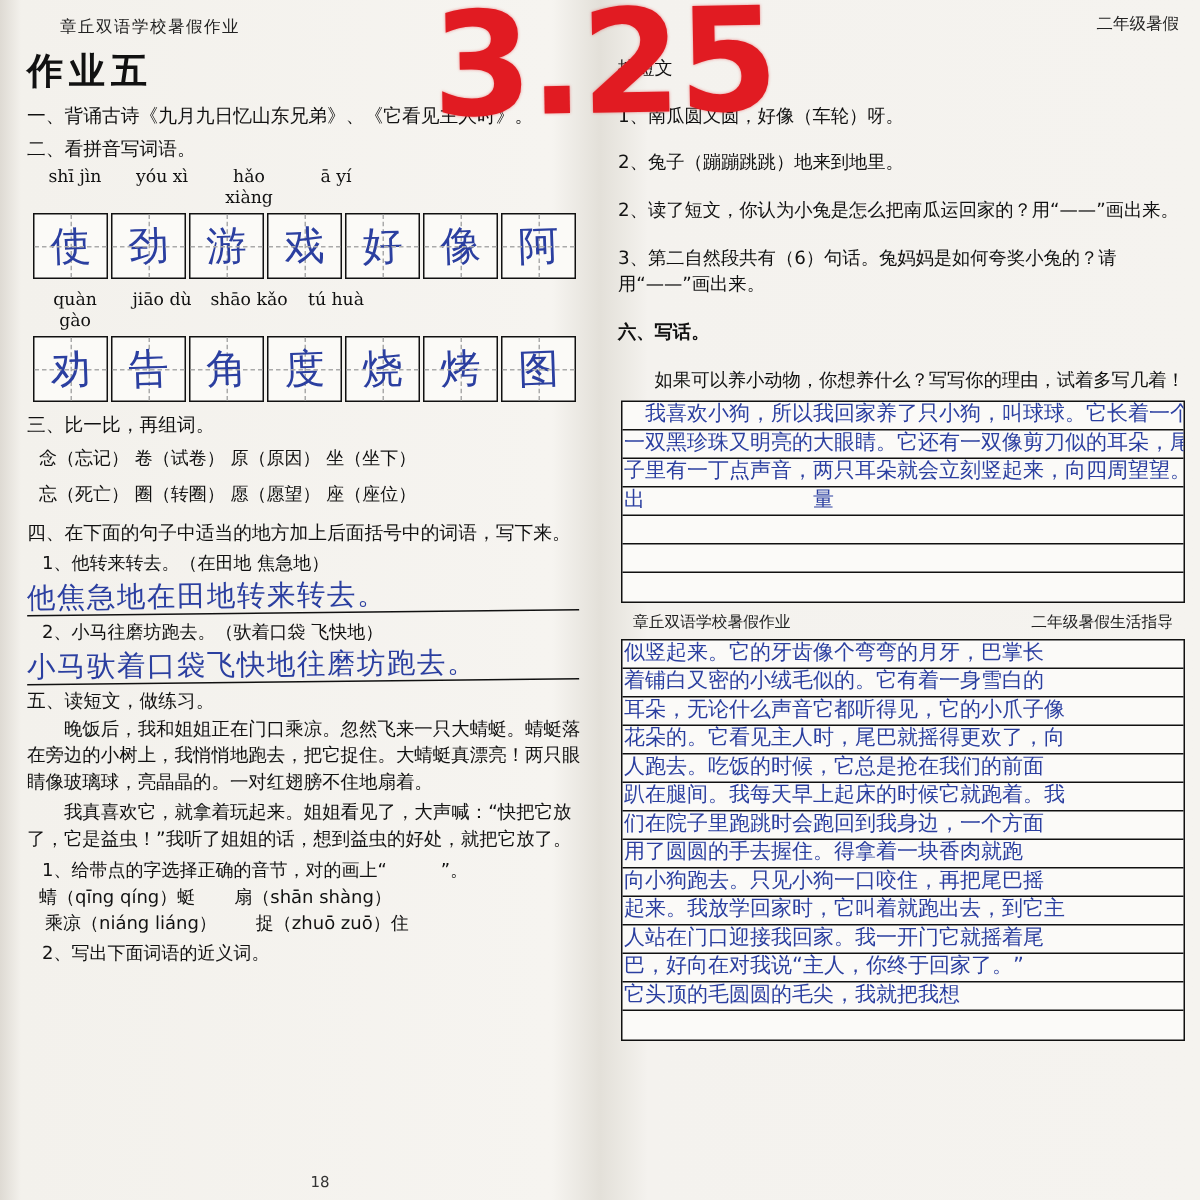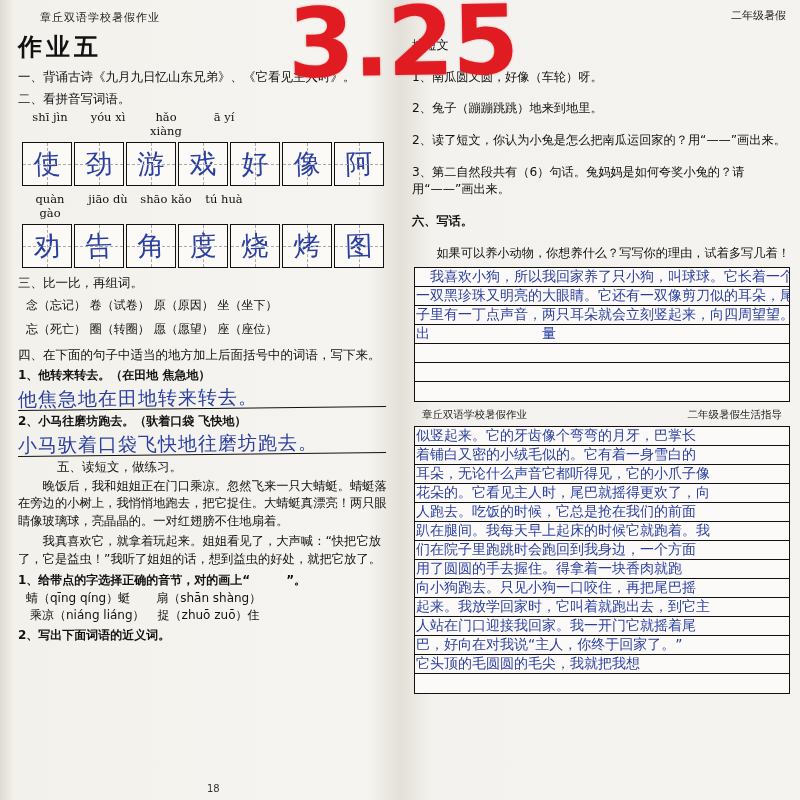--- a/index.html
+++ b/index.html
@@ -28,21 +28,21 @@
   }
   .lp-head{
     font-size:11px;color:#222;margin:4px 0 0 22px;letter-spacing:1px;
   }
   .lp-title{
     font-size:24px;font-weight:bold;color:#111;
     margin:6px 0 6px 0;letter-spacing:4px;
     font-family:"DejaVu Serif","Liberation Serif",serif;
   }
   .q{font-size:12.5px;color:#111;margin:5px 0 2px 0;line-height:1.35;}
-  .sub{font-size:12px;color:#111;margin:3px 0 1px 0;font-weight:bold;}
+  .sub{font-size:12px;color:#111;margin:3px 0 1px 10px;}
   
   .pyrow{display:flex;gap:6px;margin:2px 0 0 6px;}
   .pycell{width:52px;text-align:center;}
   .py{font-size:11.5px;color:#111;font-family:"DejaVu Serif","Liberation Serif",serif;}
   .tianzi{
     width:50px;height:44px;border:1.4px solid #111;box-sizing:border-box;
     position:relative;margin-top:2px;background:#fbfaf7;
   }
   .tianzi:before,.tianzi:after{
     content:"";position:absolute;border-color:#999;
@@ -189,30 +189,30 @@
     <div class="q" style="margin-top:7px;">三、比一比，再组词。</div>
     <div class="cmp">念（忘记）   卷（试卷）   原（原因）   坐（坐下）</div>
     <div class="cmp">忘（死亡）   圈（转圈）   愿（愿望）   座（座位）</div>
 
     <div class="q" style="margin-top:6px;">四、在下面的句子中适当的地方加上后面括号中的词语，写下来。</div>
     <div class="sub">1、他转来转去。（在田地    焦急地）</div>
     <div class="ansline hw">他焦急地在田地转来转去。</div>
     <div class="sub">2、小马往磨坊跑去。（驮着口袋    飞快地）</div>
     <div class="ansline hw">小马驮着口袋飞快地往磨坊跑去。</div>
 
-    <div class="q" style="margin-top:4px;margin-left:39px;">五、读短文，做练习。</div>
+    <div class="q" style="margin-top:4px;">五、读短文，做练习。</div>
     <div class="para">　　晚饭后，我和姐姐正在门口乘凉。忽然飞来一只大蜻蜓。蜻蜓落在旁边的小树上，我悄悄地跑去，把它捉住。大蜻蜓真漂亮！两只眼睛像玻璃球，亮晶晶的。一对红翅膀不住地扇着。</div>
     <div class="para">　　我真喜欢它，就拿着玩起来。姐姐看见了，大声喊：“快把它放了，它是益虫！”我听了姐姐的话，想到益虫的好处，就把它放了。</div>
 
     <div class="sub" style="margin-top:3px;">1、给带点的字选择正确的音节，对的画上“　　　”。</div>
     <div style="display:flex;gap:26px;margin-left:8px;font-size:12px;color:#111;">
       <span>蜻（qīng    qíng）蜓</span>
       <span>扇（shān    shàng）</span>
     </div>
-    <div style="display:flex;gap:13px;margin-left:12px;font-size:12px;color:#111;">
+    <div style="display:flex;gap:26px;margin-left:12px;font-size:12px;color:#111;">
       <span>乘凉（niáng    liáng）</span>
       <span>捉（zhuō    zuō）住</span>
     </div>
     <div class="sub">2、写出下面词语的近义词。</div>
 
     <div class="pnum">18</div>
   </div>
 
   <div class="right">
     <div class="rp-head">

